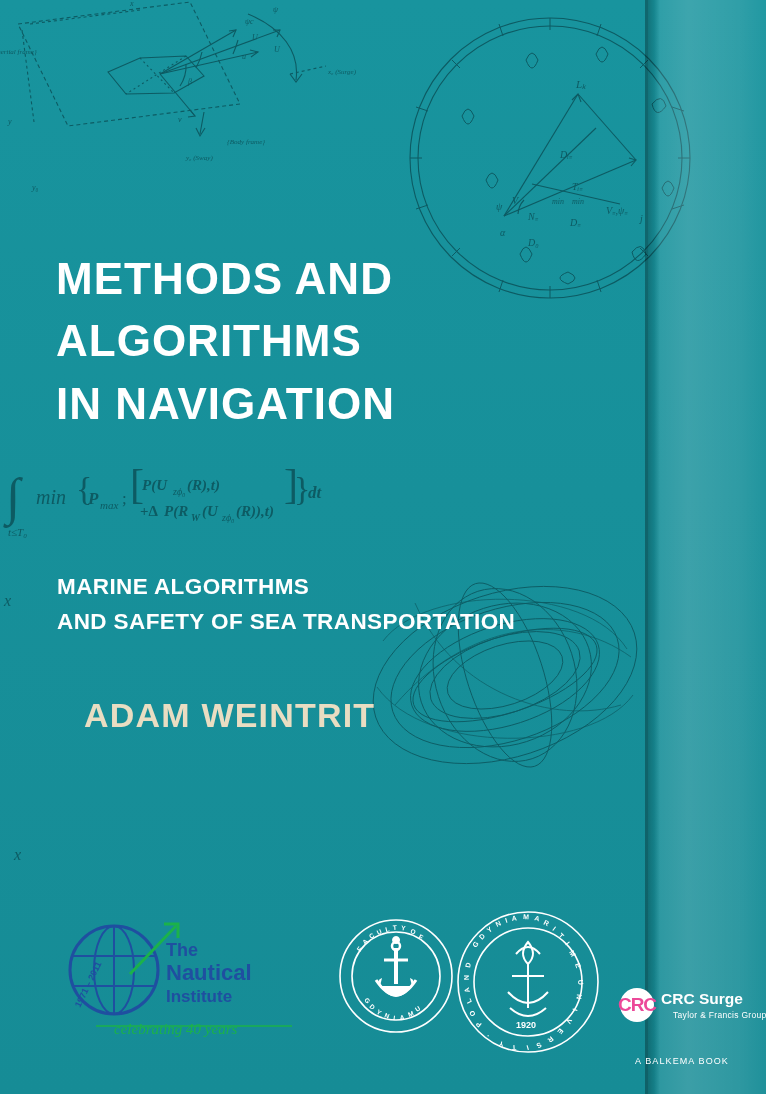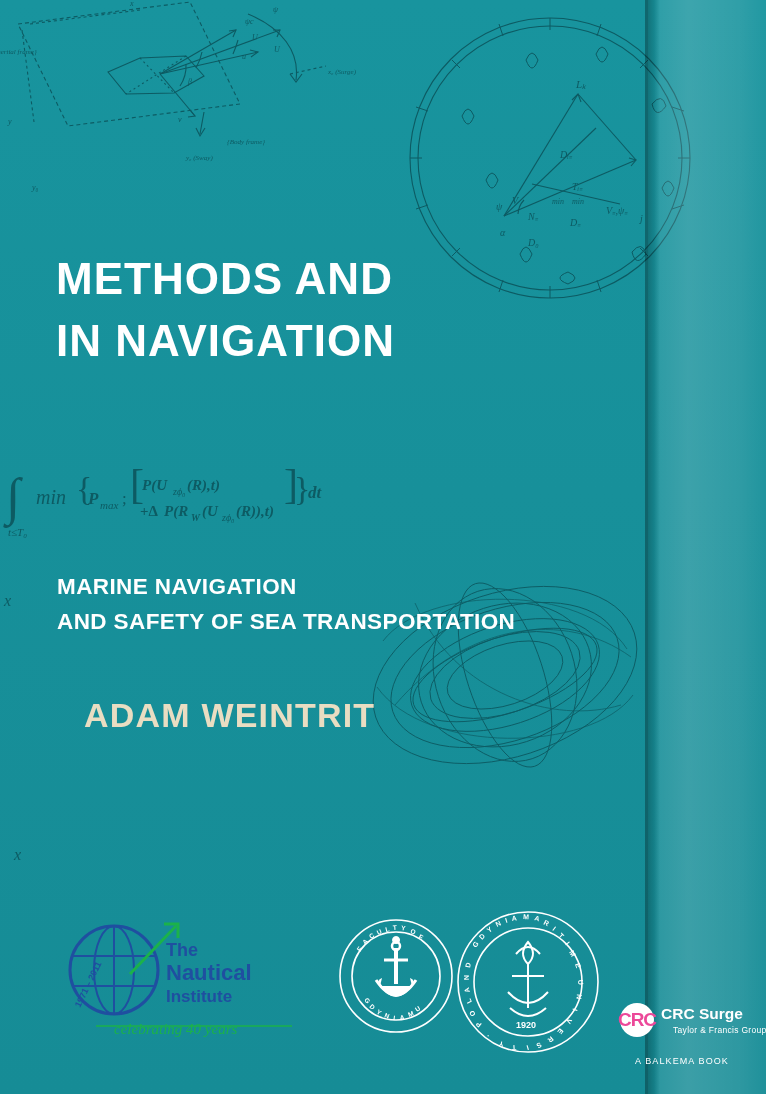--- a/index.html
+++ b/index.html
@@ -164,21 +164,21 @@
     font-weight: bold;
     line-height: 1.1;
   }
   .crc-sub {
     font-size: 8.5px;
     letter-spacing: 0.3px;
     margin-top: 2px;
     margin-left: 12px;
   }
   .balkema {
-    margin-top: 19px;
+    margin-top: 34px;
     font-size: 9px;
     letter-spacing: 1.1px;
     text-align: center;
     padding-right: 8px;
   }
   .text-nowrap { white-space: nowrap; }
 </style>
 </head>
 <body>
 
@@ -356,25 +356,26 @@
         <text x="14" y="300" font-size="16">x</text>
       </g>
     </svg>
   </div>
 
   <div class="spine"></div>
   <div class="spine-line"></div>
 
   <div class="title-block">
     <div class="title-line">METHODS AND</div>
+    <div class="title-line">ALGORITHMS</div>
     <div class="title-line">IN NAVIGATION</div>
   </div>
 
   <div class="subtitle-block">
-    <div class="subtitle-line">MARINE NAVIGATION</div>
+    <div class="subtitle-line">MARINE ALGORITHMS</div>
     <div class="subtitle-line">AND SAFETY OF SEA TRANSPORTATION</div>
   </div>
 
   <div class="editors-block">
     <div class="editor-name">ADAM WEINTRIT</div>
   </div>
 
   <div class="logos">
 
     <svg class="logo logo-nautical" width="250" height="140" viewBox="0 0 250 140">

